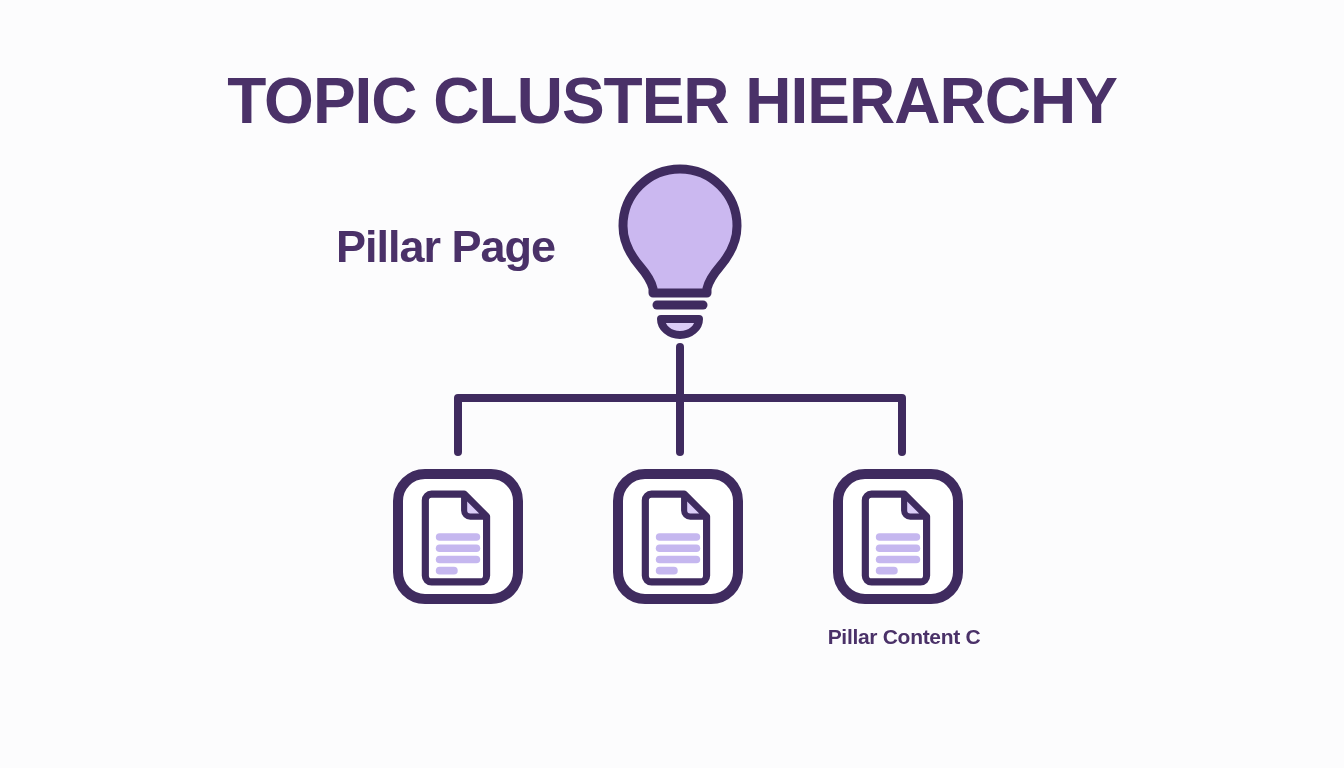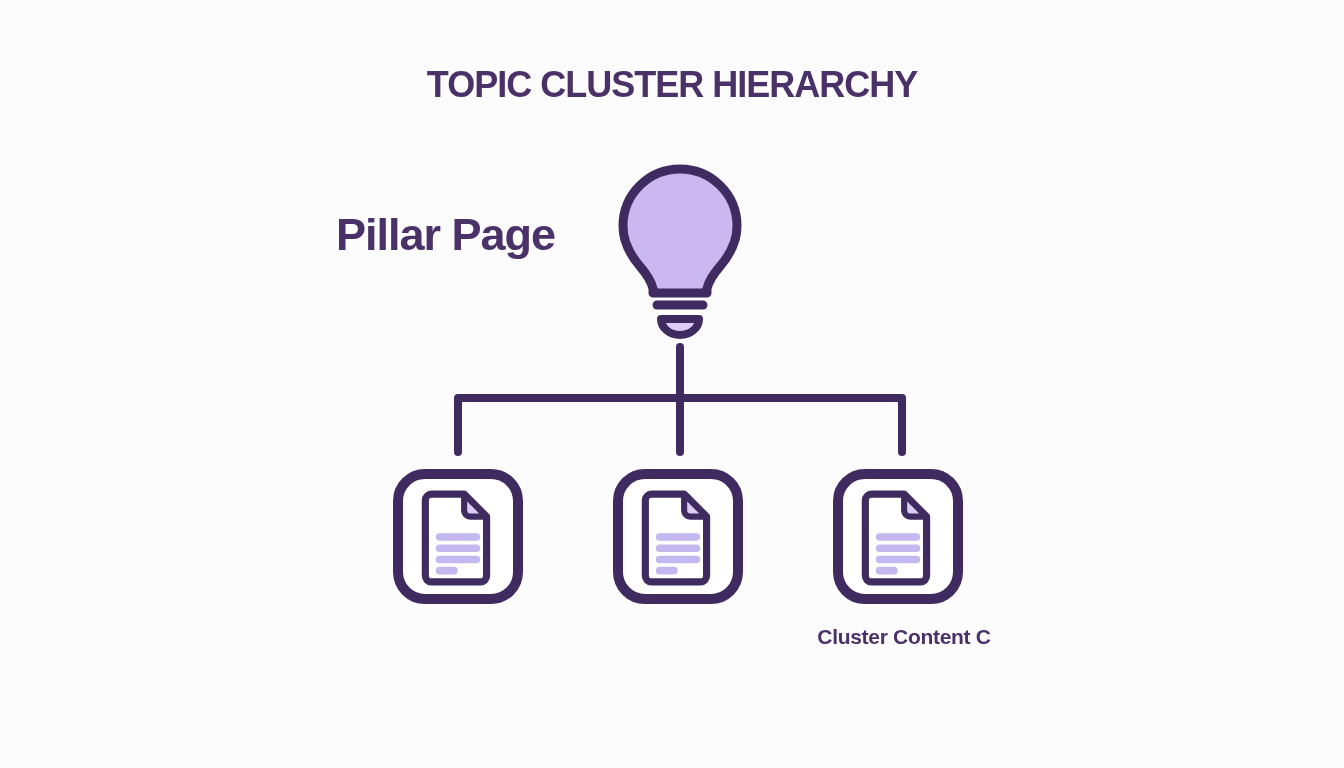--- a/index.html
+++ b/index.html
@@ -16,26 +16,26 @@
   body{
     background:var(--background);
     font-family:"Liberation Sans","DejaVu Sans",sans-serif;
     color:var(--text-dark);
   }
   .canvas{position:relative;width:1344px;height:768px;background:var(--background);}
 
   .title{
     position:absolute;left:0;top:64px;width:100%;
     text-align:center;
-    font-size:36px;font-weight:800;letter-spacing:-1px;
+    font-size:64px;font-weight:800;letter-spacing:-1px;
     color:var(--text-dark);
   }
 
   .pillar-label{
-    position:absolute;left:336px;top:209px;width:266px;
+    position:absolute;left:336px;top:221px;width:266px;
     text-align:left;
     font-size:45px;font-weight:800;letter-spacing:-1px;
     color:var(--text-dark);
     white-space:nowrap;
   }
 
   .diagram-svg{position:absolute;left:0;top:0;width:1344px;height:768px;}
 
   .bulb-body{fill:var(--lavender-fill);stroke:var(--outline-dark);stroke-width:9;stroke-linejoin:round;}
   .bulb-base-line{stroke:var(--outline-dark);stroke-width:9;stroke-linecap:round;fill:none;}
@@ -116,15 +116,15 @@
     <svg class="doc-icon" viewBox="0 0 76 96" aria-hidden="true">
       <path class="doc-page" d="M12,6 h32 l22,22 v58 a6,6 0 0 1 -6,6 H12 a6,6 0 0 1 -6,-6 V12 a6,6 0 0 1 6,-6 z"></path>
       <path class="doc-fold" d="M44,6 v16 a6,6 0 0 0 6,6 h16 z"></path>
       <line class="doc-line" x1="20" y1="48" x2="56" y2="48"></line>
       <line class="doc-line" x1="20" y1="59" x2="56" y2="59"></line>
       <line class="doc-line" x1="20" y1="70" x2="56" y2="70"></line>
       <line class="doc-line" x1="20" y1="81" x2="34" y2="81"></line>
     </svg>
   </div>
 
-  <div class="cluster-label c">Cluster Content C</div>
+  <div class="cluster-label c">Pillar Content C</div>
 
 </div>
 
 </body></html>

